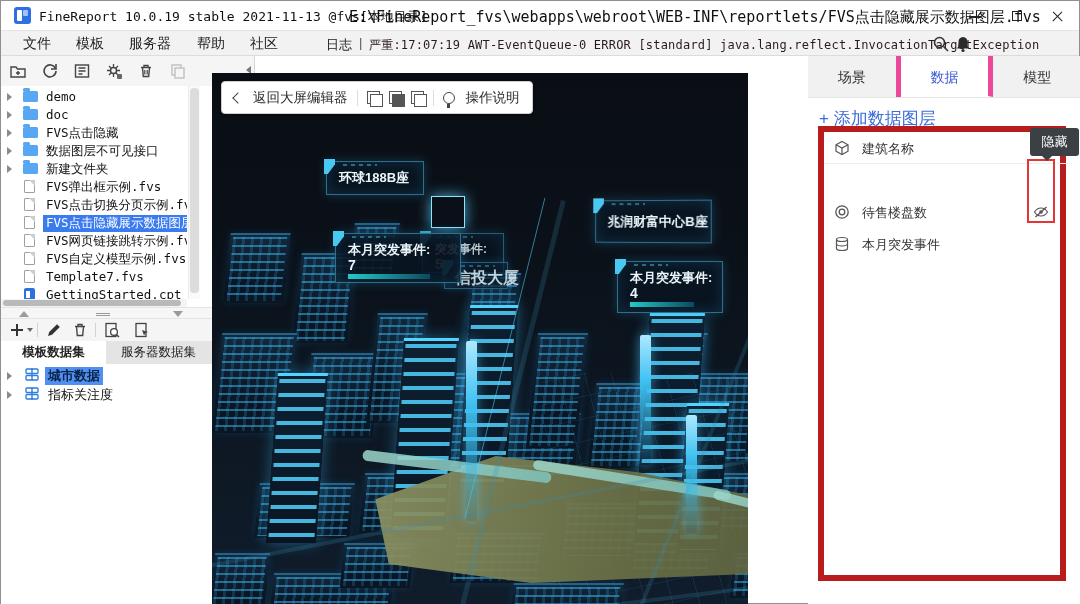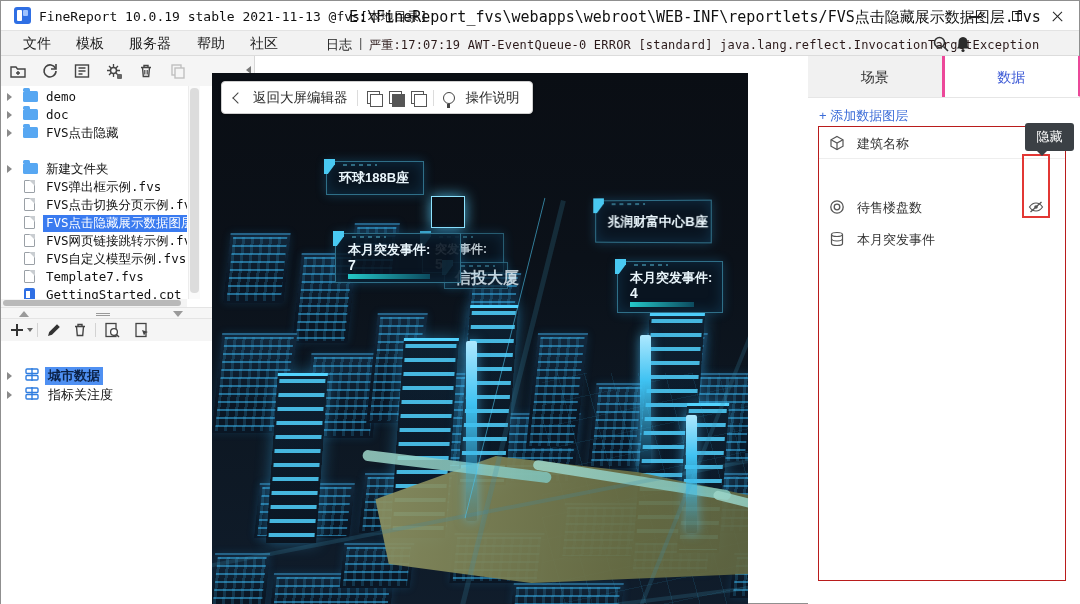--- a/index.html
+++ b/index.html
@@ -134,24 +134,24 @@
   .hud .val { display:block; font-size:14px; line-height:13px; }
   .hud .bar { display:block; width:82px; height:5px; margin-top:2px;
               background:linear-gradient(90deg,#24c8c8,#0c4a5e); }
   .hud.dim { opacity:.8; }
 
   
   #right-panel { position:absolute; left:807px; top:55px; width:273px; height:549px; background:#fff; }
   #rp-tabs { position:absolute; left:0; top:0; width:100%; height:42px; display:flex; background:#f1f1f1;
              border-bottom:1px solid #e6e6e6; }
   .rp-tab { flex:1; text-align:center; line-height:42px; font-size:14px; color:#333; cursor:pointer;
-            border-right:3px solid #ec4899; }
+            border-right:5px solid #ec4899; }
   .rp-tab.active { background:#fff; color:#3d5ad6; border-bottom:1px solid #fff; }
-  #add-layer { position:absolute; left:11px; top:51px; font-size:13px; color:#3d6dd8; cursor:pointer; }
-  #layer-box { position:absolute; left:10px; top:70px; width:248px; height:455px; border:1px solid #b91c1c; background:#fff; }
+  #add-layer { position:absolute; left:11px; top:51px; font-size:17px; color:#3d6dd8; cursor:pointer; }
+  #layer-box { position:absolute; left:10px; top:70px; width:248px; height:455px; border:6px solid #b91c1c; background:#fff; }
   .layer-row { position:absolute; left:0; width:246px; height:32px; }
   .layer-row.hovered { background:#edf1fa; }
   .layer-ic { position:absolute; left:10px; top:8px; width:16px; height:16px; }
   .layer-label { position:absolute; left:38px; top:8px; font-size:13px; color:#333; }
   .row-action { position:absolute; top:8px; width:16px; height:16px; cursor:pointer; }
   #hide-tooltip { position:absolute; left:206px; top:-4px; width:49px; height:28px; background:#3b4045; color:#fff;
                   border-radius:3px; font-size:13px; text-align:center; line-height:28px; z-index:6; }
   #hide-tooltip::after { content:""; position:absolute; left:12px; bottom:-5px; border:5px solid transparent;
                          border-top-color:#3b4045; border-bottom:0; }
   #red-annotation { position:absolute; left:203px; top:27px; width:28px; height:64px; border:2.5px solid #e23734; z-index:5; }
@@ -236,20 +236,25 @@
       <div class="tree-item" style="top:20px;">
           <span class="caret"></span>
           <span class="folder-ic"></span>
           <span class="tree-label">doc</span>
         </div>
       <div class="tree-item" style="top:38px;">
           <span class="caret"></span>
           <span class="folder-ic"></span>
           <span class="tree-label">FVS点击隐藏</span>
         </div>
+      <div class="tree-item" style="top:56px;">
+          <span class="caret"></span>
+          <span class="folder-ic"></span>
+          <span class="tree-label">数据图层不可见接口</span>
+        </div>
       <div class="tree-item" style="top:74px;">
           <span class="caret"></span>
           <span class="folder-ic"></span>
           <span class="tree-label">新建文件夹</span>
         </div>
       <div class="tree-item" style="top:92px;">
           <span class="file-ic"></span>
           <span class="tree-label">FVS弹出框示例.fvs</span>
         </div>
       <div class="tree-item" style="top:110px;">
@@ -308,20 +313,24 @@
         <circle cx="11" cy="11" r="3.4" fill="#fff" stroke="#444" stroke-width="1.3"></circle>
         <line x1="13.4" y1="13.4" x2="16" y2="16" stroke="#444" stroke-width="1.4"></line>
       </svg>
       <svg class="tbi" style="left:132px; top:2px;" viewBox="0 0 18 18">
         <rect x="3" y="2.5" width="10" height="13" fill="none" stroke="#444" stroke-width="1.3"></rect>
         <path d="M9 9l6 2-2.5 1L11 14.5 9 9z" fill="#444"></path>
       </svg>
       <span style="position:absolute; right:5px; top:5px; width:4px; height:12px; border-left:1.5px solid #999; border-right:1.5px solid #999;"></span>
     </div>
 
+    <div id="ds-tabs">
+      <div class="ds-tab active">模板数据集</div>
+      <div class="ds-tab">服务器数据集</div>
+    </div>
 
     <div id="ds-list">
       <div class="ds-item selected" style="top:2px;">
         <span class="caret" style="top:6px;"></span>
         <svg class="table-ic" viewBox="0 0 14 13">
           <rect x="1" y="1" width="12" height="4.5" rx="1" fill="none" stroke="#2f7de0" stroke-width="1.4"></rect>
           <rect x="1" y="7.5" width="12" height="4.5" rx="1" fill="none" stroke="#2f7de0" stroke-width="1.4"></rect>
           <line x1="7" y1="0" x2="7" y2="13" stroke="#2f7de0" stroke-width="1.4"></line>
         </svg>
         <span class="ds-label">城市数据</span>
@@ -424,20 +433,21 @@
       <span>本月突发事件:</span>
       <span class="val">4</span>
       <span class="bar" style="width:64px;"></span>
     </div>
   </div>
 
   <div id="right-panel">
     <div id="rp-tabs">
       <div class="rp-tab">场景</div>
       <div class="rp-tab active">数据</div>
+      <div class="rp-tab" style="border-right:none;">模型</div>
     </div>
     <div id="add-layer">+ 添加数据图层</div>
 
     <div id="layer-box">
 
       <div class="layer-row" style="top:0; border-bottom:1px solid #eee;">
         <svg class="layer-ic" viewBox="0 0 16 16">
           <path d="M8 1.5 14 4.8v6.4L8 14.5 2 11.2V4.8z" fill="none" stroke="#555" stroke-width="1.2"></path>
           <path d="M2 4.8 8 8l6-3.2M8 8v6.5" fill="none" stroke="#555" stroke-width="1.2"></path>
         </svg>

